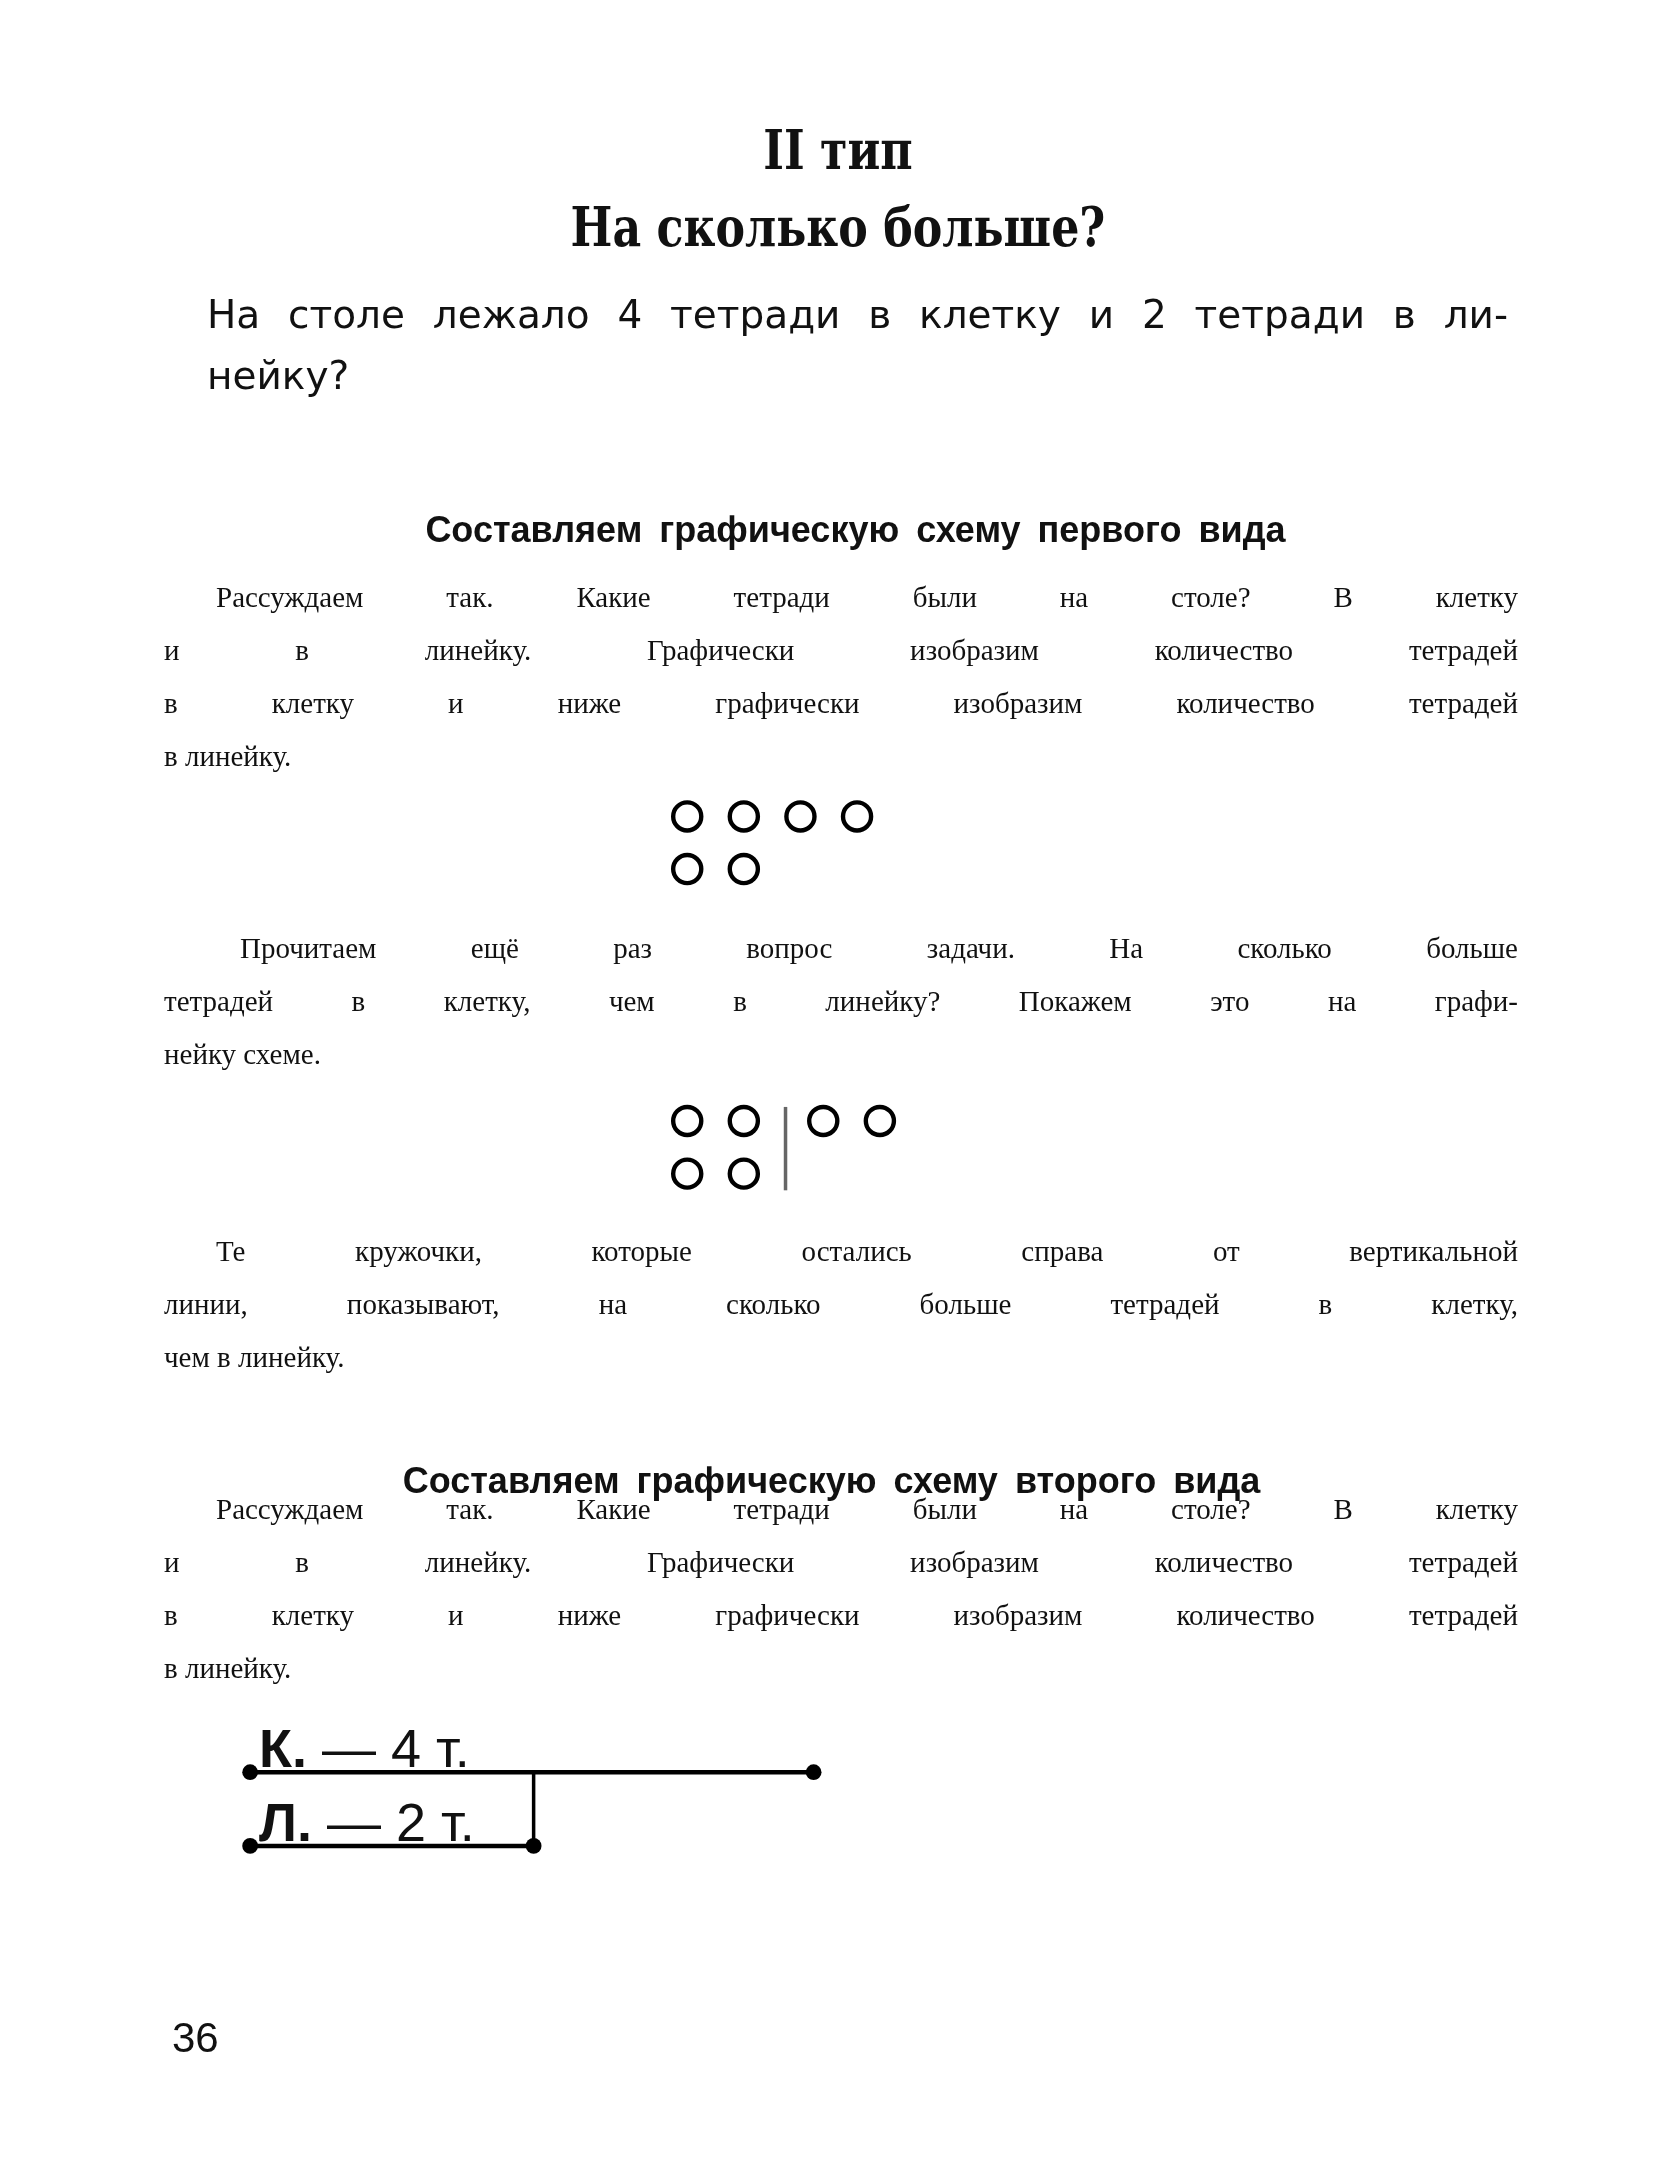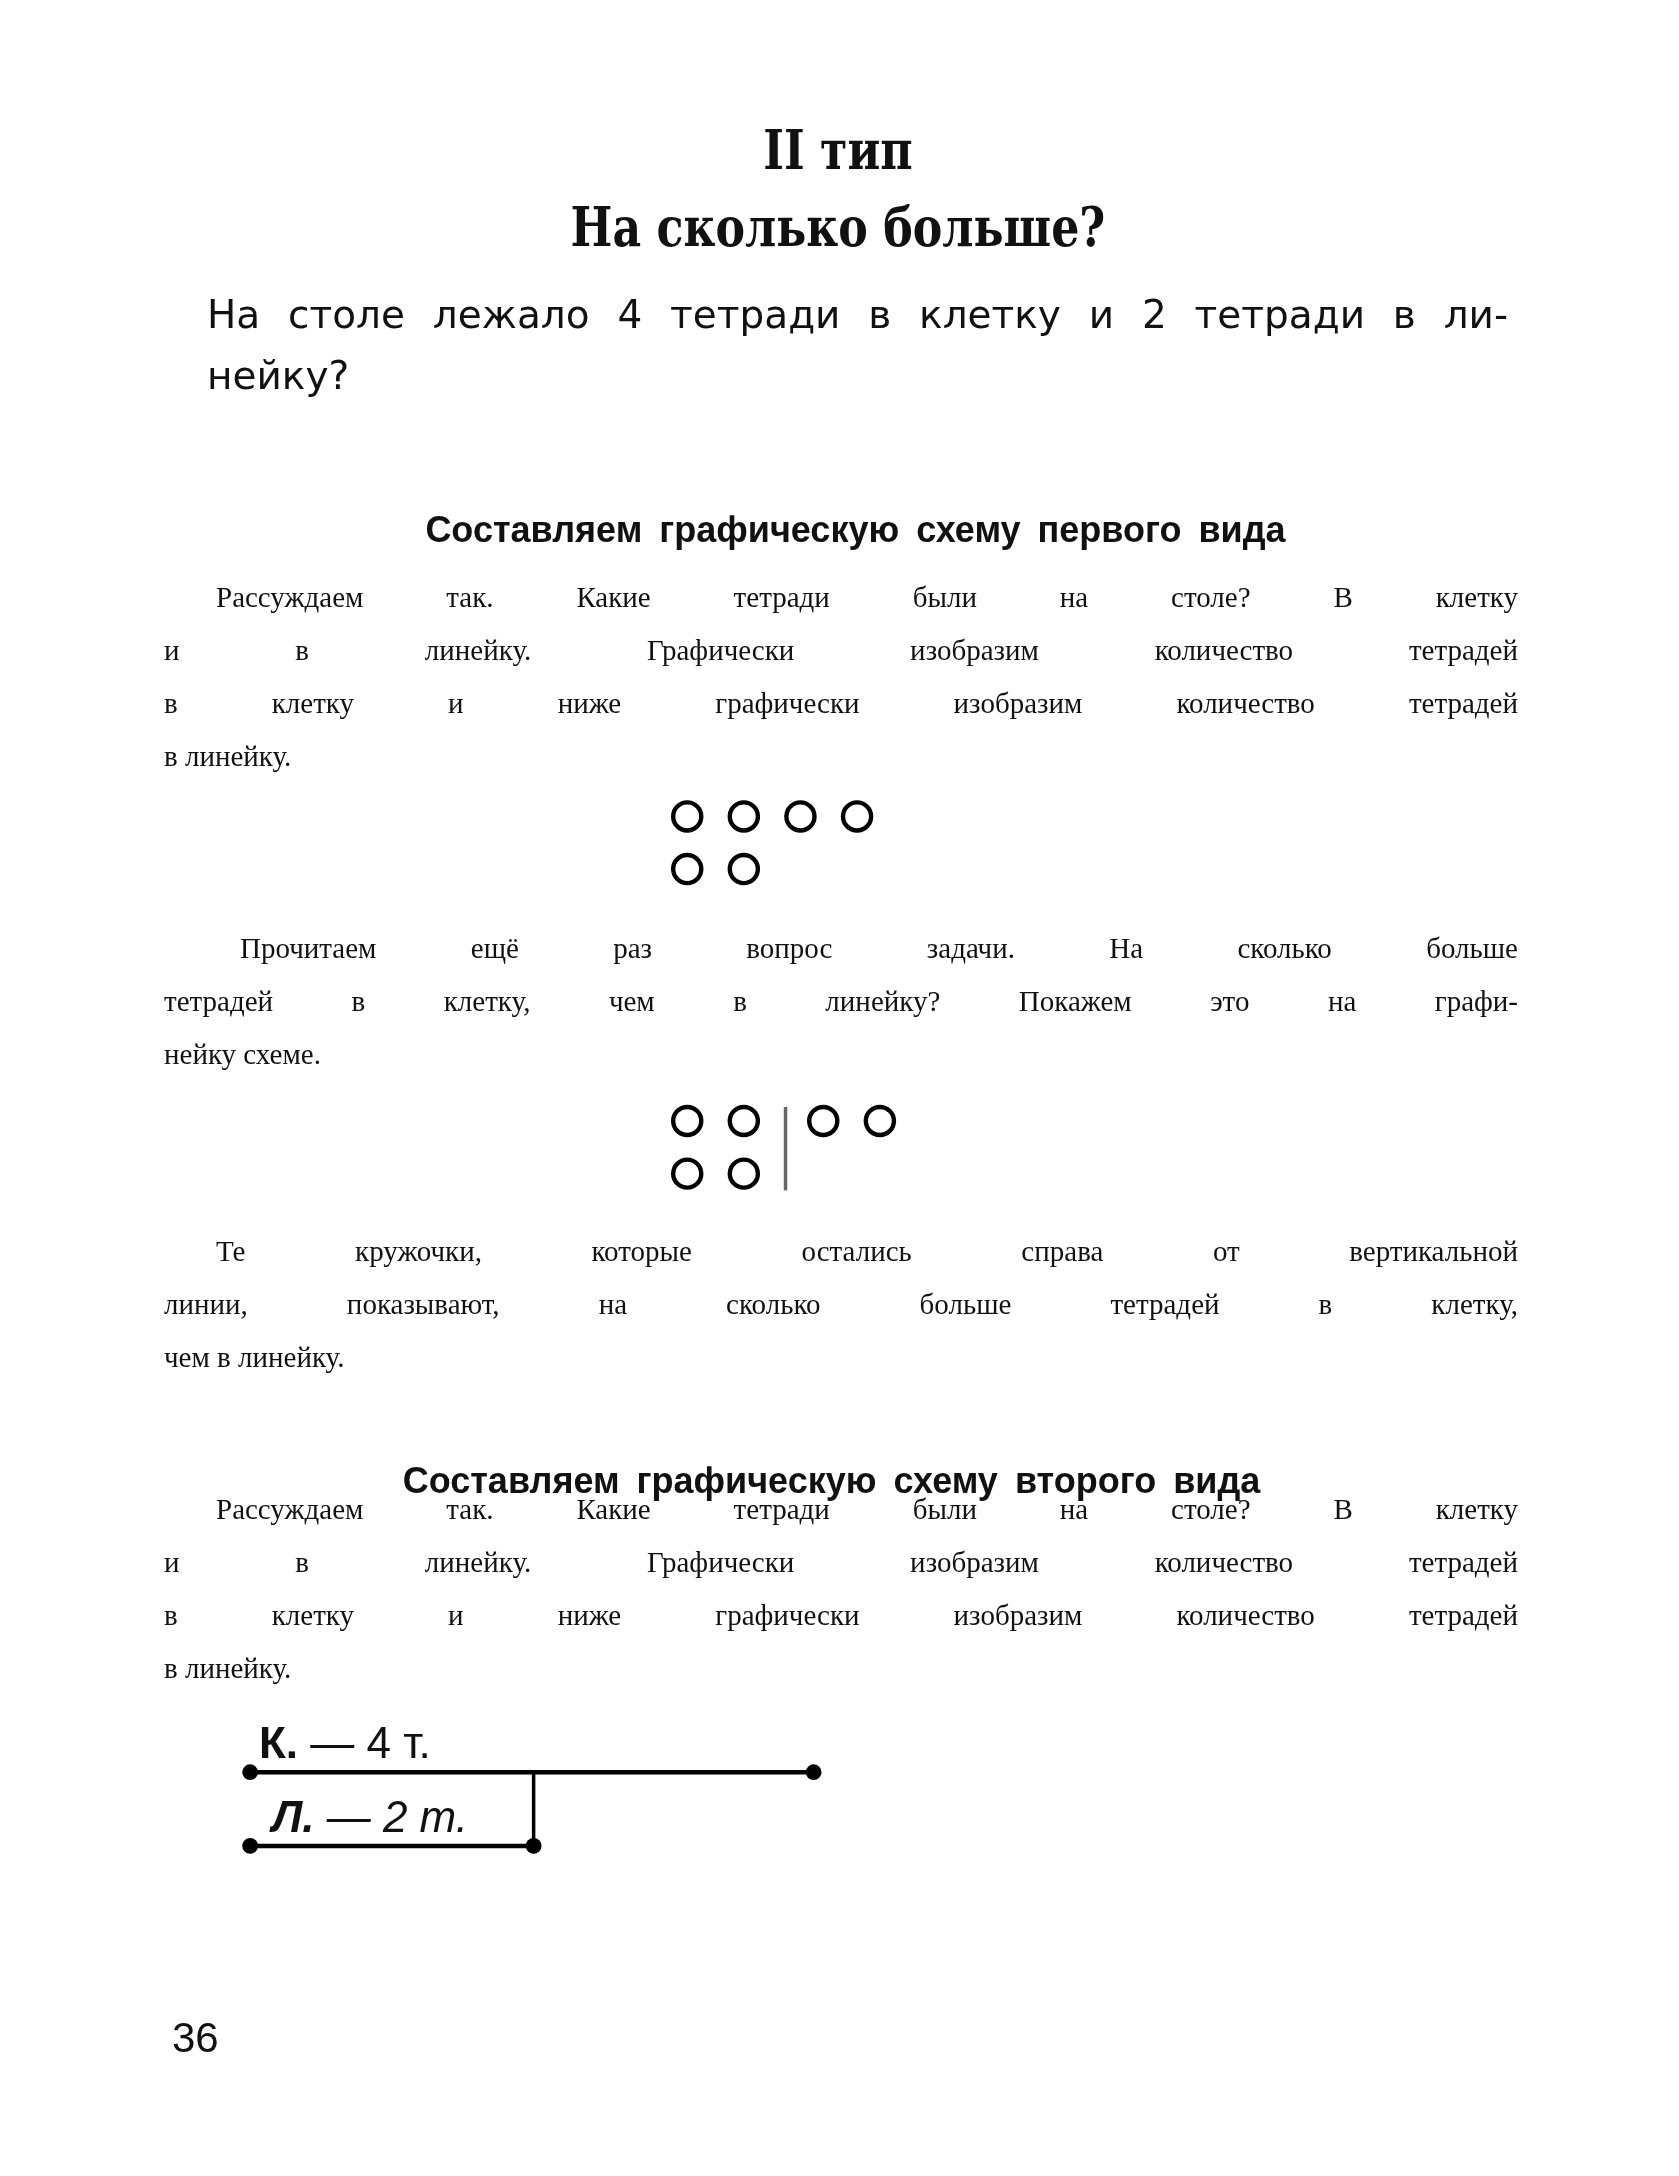--- a/index.html
+++ b/index.html
@@ -31,21 +31,21 @@
       left: 164px; width: 1354px;
       font-family: Liberation Serif, serif; font-size: 29px;
       line-height: 53px;
     }
     .para .ln { display: block; white-space: nowrap; text-align: justify; text-align-last: justify; height: 53px; }
     .para .ln.last { text-align-last: left; }
     .para .ln.ind { padding-left: 52px; }
     .para .ln.ind2 { padding-left: 76px; }
     svg { position: absolute; left: 0; top: 0; overflow: visible; }
     .seg-label {
-      font-family: "Liberation Sans", sans-serif; font-size: 44px; line-height: 1; white-space: nowrap;
+      font-family: "Liberation Sans", sans-serif; font-size: 54px; line-height: 1; white-space: nowrap;
     }
     .seg-label b { font-weight: bold; }
     .pagenum { left: 129px; top: 2017px; font-family: "Liberation Sans", sans-serif; font-size: 42px; line-height: 1; margin-left: 43px; }
   </style>
 </head>
 <body>
 
 <div class="abs title title1">II тип</div>
 <div class="abs title title2">На сколько больше?</div>
 
@@ -109,18 +109,18 @@
 <div class="abs para" style="top:1483px;">
   <span class="ln ind">Рассуждаем так. Какие тетради были на столе? В клетку</span>
   <span class="ln">и в линейку. Графически изобразим количество тетрадей</span>
   <span class="ln">в клетку и ниже графически изобразим количество тетрадей</span>
   <span class="ln last">в линейку.</span>
 </div>
 
 <div class="abs seg-label" style="left:259px; top:1721px;">
   <b>К.</b><span style="white-space:pre;"> — 4 т.</span>
 </div>
-<div class="abs seg-label" style="left:272px; top:1795px;font-style:italic;">
+<div class="abs seg-label" style="left:259px; top:1795px;">
   <b>Л.</b><span style="white-space:pre;"> — 2 т.</span>
 </div>
 
 <div class="abs pagenum">36</div>
 
 
 </body></html>

